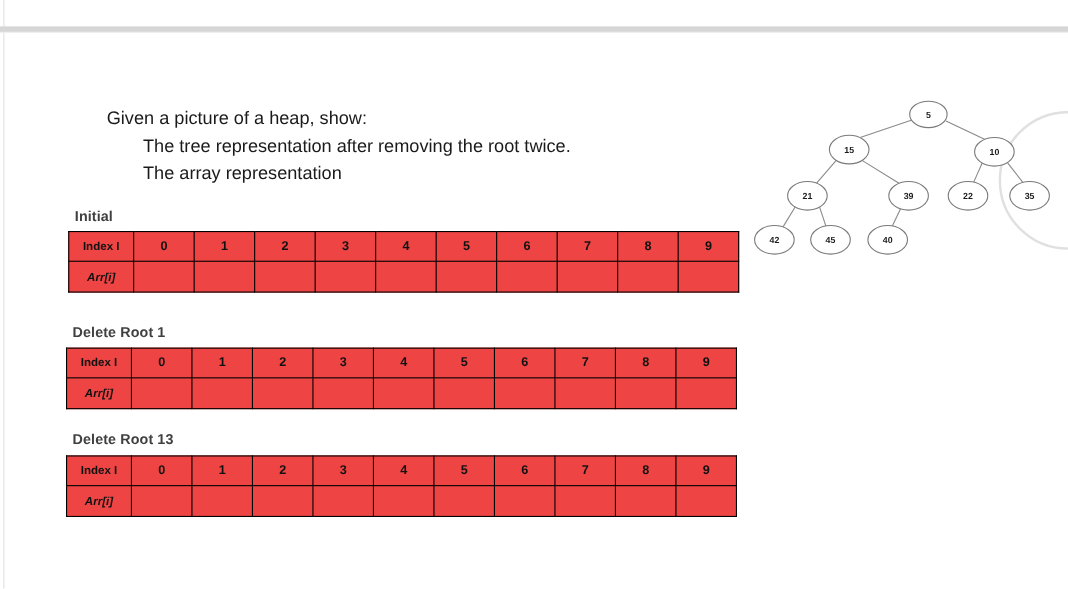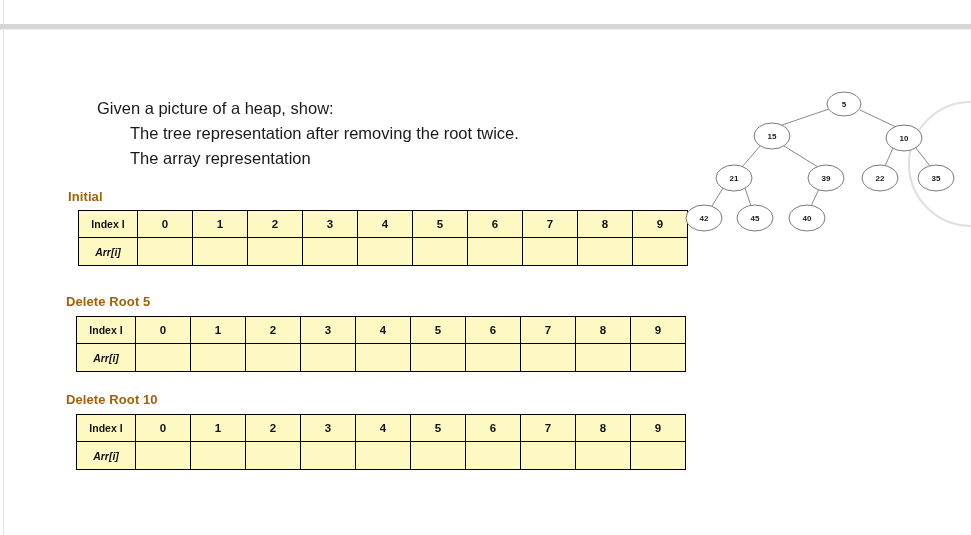--- a/index.html
+++ b/index.html
@@ -54,30 +54,29 @@
     color: #1a1a1a;
     white-space: nowrap;
   }
   .prompt-line.indent { padding-left: 33px; }
 
   
   .block-title {
     position: absolute;
     font-size: 13px;
     font-weight: bold;
-    color: #a16207;
+    color: #404040;
     letter-spacing: 0.1px;
     white-space: nowrap;
   }
   .arr-table {
     position: absolute;
     border-collapse: collapse;
     table-layout: fixed;
-    background: #fef9c3;
-    margin-left: 16px;
+    background: #ef4444;
   }
   .arr-table td {
     border: 1px solid #000000;
     text-align: center;
     font-size: 11.5px;
     font-weight: bold;
     color: #111111;
     padding: 0;
   }
   .arr-table .lbl {
@@ -162,21 +161,21 @@
       <td class="cell"></td>
       <td class="cell"></td>
       <td class="cell"></td>
       <td class="cell"></td>
       <td class="cell"></td>
       <td class="cell"></td>
     </tr>
   </tbody>
     </table>
 
-  <div class="block-title" style="left:66px; top:294px;">Delete Root 5</div>
+  <div class="block-title" style="left:66px; top:294px;">Delete Root 1</div>
   <table class="arr-table" style="left:60px; top:316px;">
     <tbody>
         <tr class="hdr">
       <td class="lbl">Index I</td>
       <td class="cell">0</td>
       <td class="cell">1</td>
       <td class="cell">2</td>
       <td class="cell">3</td>
       <td class="cell">4</td>
       <td class="cell">5</td>
@@ -194,21 +193,21 @@
       <td class="cell"></td>
       <td class="cell"></td>
       <td class="cell"></td>
       <td class="cell"></td>
       <td class="cell"></td>
       <td class="cell"></td>
     </tr>
   </tbody>
     </table>
 
-  <div class="block-title" style="left:66px; top:392px;">Delete Root 10</div>
+  <div class="block-title" style="left:66px; top:392px;">Delete Root 13</div>
   <table class="arr-table" style="left:60px; top:414px;">
     <tbody>
         <tr class="hdr">
       <td class="lbl">Index I</td>
       <td class="cell">0</td>
       <td class="cell">1</td>
       <td class="cell">2</td>
       <td class="cell">3</td>
       <td class="cell">4</td>
       <td class="cell">5</td>

